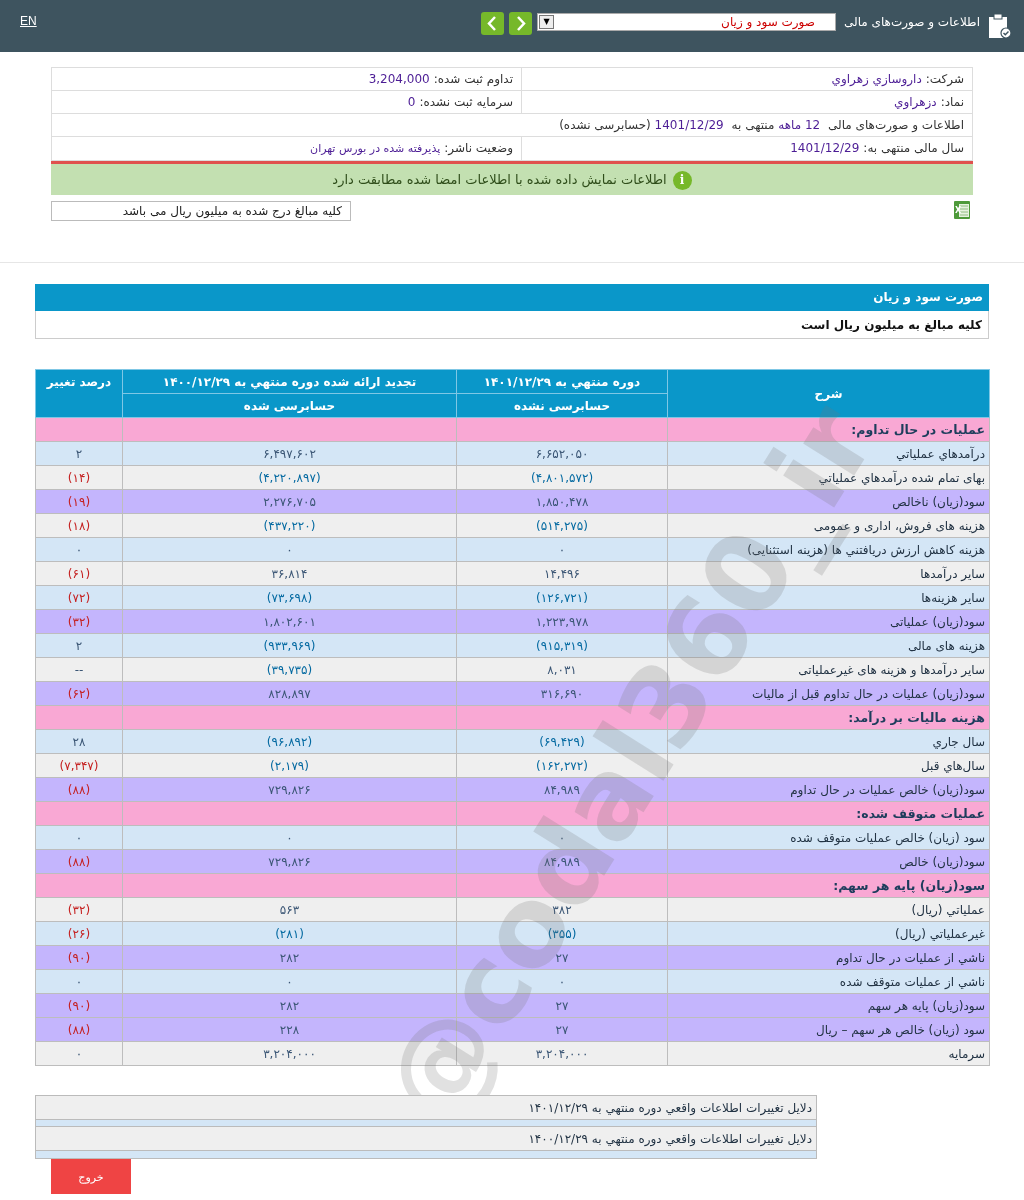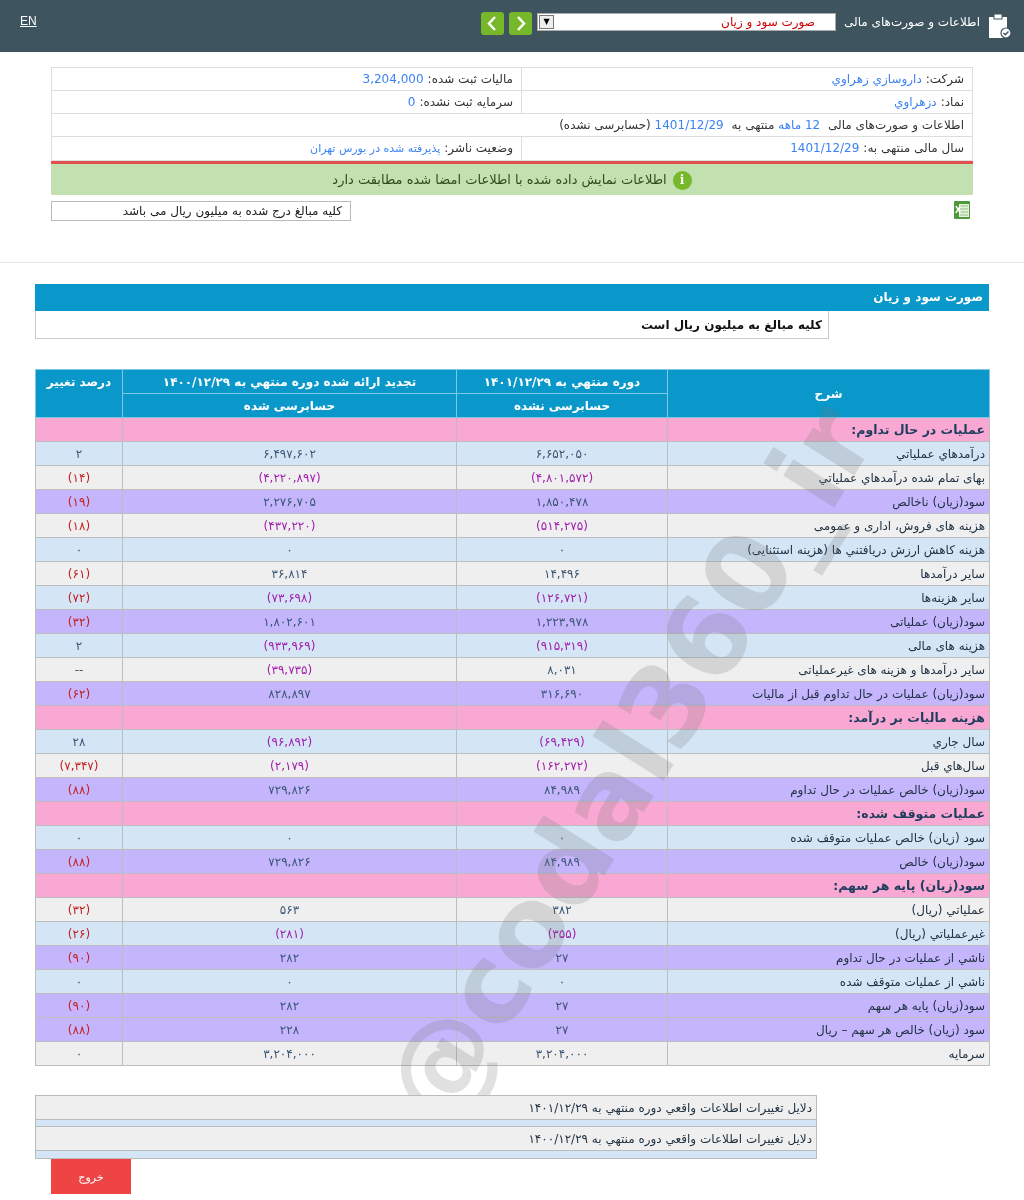--- a/index.html
+++ b/index.html
@@ -19,44 +19,44 @@
   .nav-prev { left: 481px; }
   .nav-next { left: 509px; }
 
   
   .info { position: absolute; left: 51px; top: 67px; width: 922px; border: 1px solid #ddd; direction: rtl; }
   .info-row { display: flex; height: 23px; border-bottom: 1px solid #ddd; }
   .info-row:last-child { border-bottom: none; }
   .info-cell { width: 50%; padding: 0 8px; line-height: 23px; font-size: 12px; color: #333; white-space: nowrap; }
   .info-cell.right { border-left: 1px solid #ddd; width: 452px; }
   .info-cell.left { width: 470px; }
-  .info-val { color: #3b82f6; margin-right: 4px; }
+  .info-val { color: #4c1d95; margin-right: 4px; }
   .redline { position: absolute; left: 51px; top: 161px; width: 922px; height: 3px; background: #e0514e; }
   .notice { position: absolute; left: 51px; top: 164px; width: 922px; height: 31px; background: #c3e0b1; direction: rtl; text-align: center; line-height: 31px; font-size: 13px; color: #2f4d1a; }
   .notice .info-ic { display: inline-block; width: 19px; height: 19px; border-radius: 50%; background: #76b82a; color: #fff; font-weight: bold; font-size: 12px; line-height: 19px; text-align: center; vertical-align: middle; margin-left: 6px; font-family: "DejaVu Serif", serif; }
   .unit-box { position: absolute; left: 51px; top: 201px; width: 300px; height: 20px; border: 1px solid #bbb; direction: rtl; font-size: 12px; line-height: 18px; padding-right: 8px; color: #222; }
   .excel-icon { position: absolute; left: 952px; top: 200px; width: 20px; height: 20px; }
 
   .sep { position: absolute; left: 0; top: 262px; width: 1024px; height: 1px; background: #e6e6e6; }
 
   
   .sec-head { position: absolute; left: 35px; top: 284px; width: 954px; height: 27px; background: #0a97c9; direction: rtl; color: #fff; font-weight: bold; font-size: 12px; line-height: 27px; padding-right: 6px; }
-  .sec-sub { position: absolute; left: 35px; top: 311px; width: 794px; height: 28px; border: 1px solid #ccc; border-top: none; direction: rtl; font-weight: bold; font-size: 12px; line-height: 28px; padding-right: 6px; color: #111; }
+  .sec-sub { position: absolute; left: 35px; top: 311px; width: 954px; height: 28px; border: 1px solid #ccc; border-top: none; direction: rtl; font-weight: bold; font-size: 12px; line-height: 28px; padding-right: 6px; color: #111; }
 
   
   .ftable { position: absolute; left: 35px; top: 369px; width: 954px; border-collapse: collapse; direction: rtl; table-layout: fixed; }
   .ftable th { background: #0a97c9; color: #fff; font-weight: bold; font-size: 12px; border: 1px solid #7fc7e5; height: 24px; }
   .ftable td { height: 24px; border: 1px solid #bdbdbd; font-size: 12px; text-align: center; color: #3b5675; white-space: nowrap; overflow: hidden; }
   .ftable td.desc { text-align: right; padding-right: 4px; color: #234; }
   .ftable tr.hdr td { background: #f9a8d4; }
   .ftable tr.hdr td.desc { font-weight: bold; color: #1d3d5c; font-size: 12.5px; }
   .ftable tr.blue td { background: #d4e6f6; }
   .ftable tr.gray td { background: #efefef; }
   .ftable tr.gold td { background: #c4b5fd; }
-  .ftable td.neg { color: #a21caf; }
+  .ftable td.neg { color: #0369a1; }
   .ftable td.pctneg { color: #c52020; }
 
   
   .reasons { position: absolute; left: 35px; top: 1095px; width: 782px; border: 1px solid #bbb; direction: rtl; }
   .reason-row { height: 24px; background: #efefef; line-height: 24px; padding-right: 4px; font-size: 12px; color: #234; border-bottom: 1px solid #bbb; }
   .reason-gap { height: 7px; background: #d4e6f6; border-bottom: 1px solid #bbb; }
   .reason-gap:last-child { border-bottom: none; }
 
   .exit-btn { position: absolute; left: 51px; top: 1159px; width: 80px; height: 35px; background: #ef4444; color: #fff; font-size: 11px; text-align: center; line-height: 22px; border: none; }
 
@@ -90,21 +90,21 @@
     <path d="M15.5 20 L17.3 21.8 L20.5 18.5" stroke="#3e545f" stroke-width="1.4" fill="none"></path>
   </svg>
 </div>
 
 <div class="info">
   <div class="info-row">
     <div class="info-cell right">
       <span>شرکت:</span><span class="info-val">داروسازي زهراوي</span>
     </div>
     <div class="info-cell left">
-      <span>ماليات ثبت شده:</span><span class="info-val">3,204,000</span>
+      <span>تداوم ثبت شده:</span><span class="info-val">3,204,000</span>
     </div>
   </div>
   <div class="info-row">
     <div class="info-cell right">
       <span>نماد:</span><span class="info-val">دزهراوي</span>
     </div>
     <div class="info-cell left">
       <span>سرمایه ثبت نشده:</span><span class="info-val">0</span>
     </div>
   </div>

